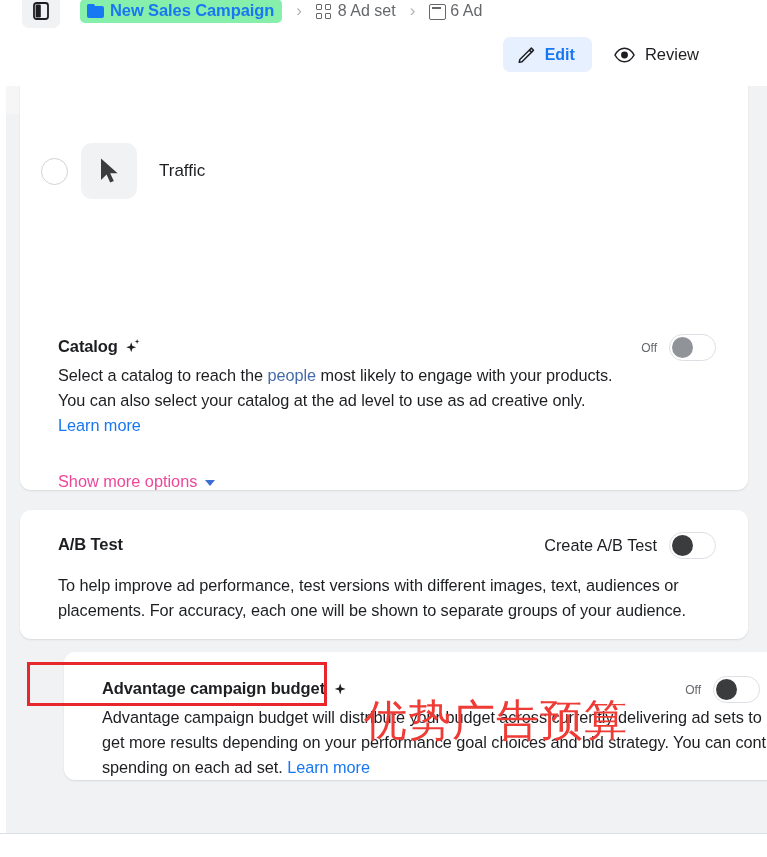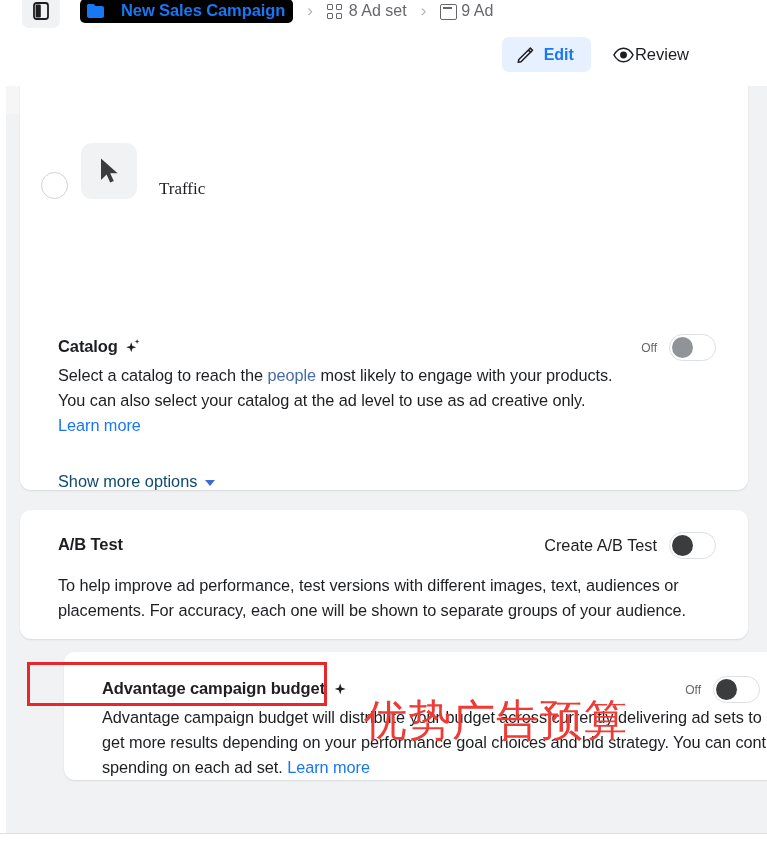--- a/index.html
+++ b/index.html
@@ -41,22 +41,22 @@
   .panel-toggle {
     width: 38px; height: 34px;
     background: #f1f2f4;
     border-radius: 7px;
     display: flex; align-items: center; justify-content: center;
     cursor: pointer;
   }
   .panel-toggle svg { display: block; }
 
   .crumb-campaign {
-    display: flex; align-items: center; gap: 17px;
-    background: #000000;
+    display: flex; align-items: center; gap: 6px;
+    background: #86efac;
     border-radius: 5px;
     padding: 2px 8px 3px 7px;
     margin-left: 12px;
     cursor: pointer;
   }
   .crumb-campaign .folder {
     width: 17px; height: 14px;
     position: relative;
     flex: 0 0 auto;
   }
@@ -114,33 +114,33 @@
     border:1.4px solid #65676b; border-radius:2px;
   }
   .ad-icon::after{
     content:""; position:absolute; left:3px; top:4px;
     width:9px; height:1.5px; background:#65676b;
   }
 
   
   .action-row {
     position:absolute;
-    right:72px; top:37px;
+    right:62px; top:37px;
     display:flex; align-items:center; gap:16px;
   }
   .btn-edit {
     display:flex; align-items:center; gap:9px;
     background:#e7f0fe;
     border-radius:7px;
     padding:8px 17px 8px 14px;
     cursor:pointer;
   }
   .btn-edit .txt { color:#1877f2; font-size:16px; font-weight:700; }
   .btn-review {
-    display:flex; align-items:center; gap:1px;
+    display:flex; align-items:center; gap:10px;
     padding:8px 6px;
     cursor:pointer;
   }
   .btn-review .txt { color:#1c1e21; font-size:16.5px; }
 
   
   .body-wrap {
     position:absolute;
     left:0; top:86px;
     width:767px; height:747px;
@@ -174,23 +174,22 @@
     border-radius:11px;
     box-shadow: 0 1px 2px rgba(0,0,0,0.10);
   }
 
   
   #card-objectives { top:-130px; height:534px; }
 
   .objective-row {
     position:absolute;
     left:21px;
-    display:flex; align-items:flex-end;
-    cursor:pointer;
-    font-family:Liberation Serif, serif;
+    display:flex; align-items:center;
+    cursor:pointer;
   }
   .radio {
     width:27px; height:27px;
     border:1.4px solid #cfd2d6;
     border-radius:50%;
     background:#fff;
     flex:0 0 auto;
   }
   .obj-tile {
     width:56px; height:56px;
@@ -251,21 +250,21 @@
   }
   .lnk { color:#1877f2; cursor:pointer; }
   .lnk-soft { color:#456ca8; cursor:pointer; }
 
   .showmore {
     position:absolute;
     left:38px; top:516px;
     display:flex; align-items:center; gap:8px;
     cursor:pointer;
   }
-  .showmore .t { color:#0c4a6e; font-size:16.3px; }
+  .showmore .t { color:#ec4899; font-size:16.3px; }
   .caret {
     width:0; height:0;
     border-left:5.5px solid transparent;
     border-right:5.5px solid transparent;
     border-top:6px solid #3b6ed4;
     margin-top:3px;
   }
 
   
   #card-ab { top:424px; height:129px; }
@@ -348,21 +347,21 @@
             <i></i>
             <i></i>
         </span>
         <span>8 Ad set</span>
       </div>
 
       <span class="crumb-sep">›</span>
 
       <div class="crumb-plain">
         <span class="ad-icon"></span>
-        <span>9 Ad</span>
+        <span>6 Ad</span>
       </div>
     </div>
 
     <div class="action-row">
       <div class="btn-edit">
         <svg width="19" height="19" viewBox="0 0 20 20">
           <path d="M3 15.3 L13.1 5.2 L15.4 7.5 L5.3 17.6 L2.3 18.3 Z" fill="none" stroke="#1c1e21" stroke-width="1.5" stroke-linejoin="round"></path>
           <path d="M13.1 5.2 L15.1 3.2 L17.4 5.5 L15.4 7.5" fill="none" stroke="#1c1e21" stroke-width="1.5" stroke-linejoin="round"></path>
         </svg>
         <span class="txt">Edit</span>

